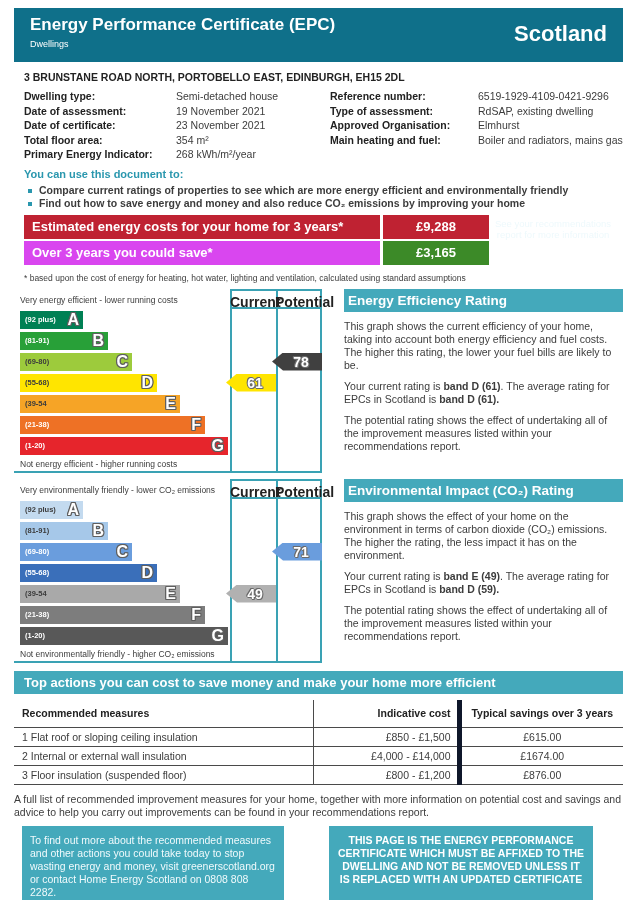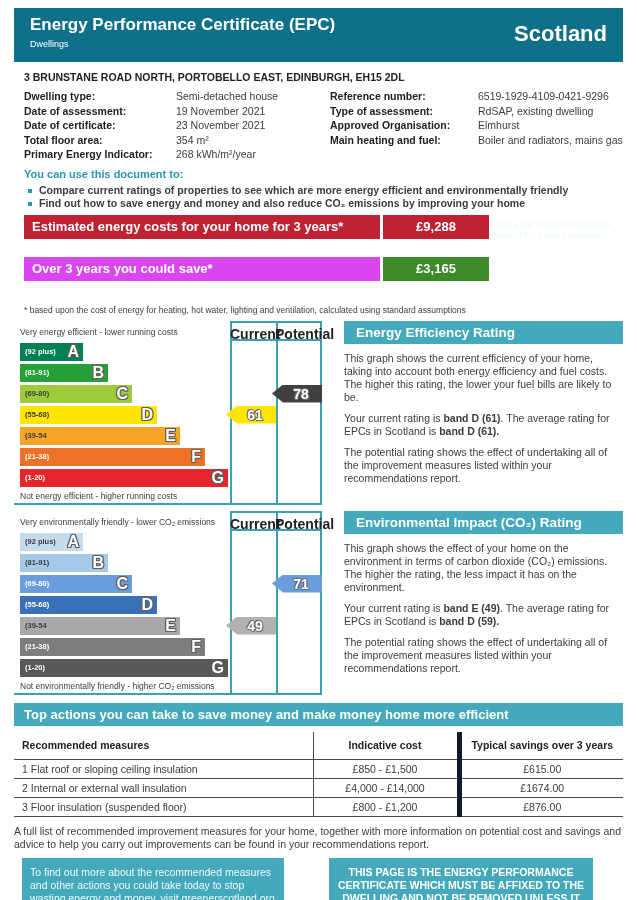--- a/index.html
+++ b/index.html
@@ -27,21 +27,21 @@
   .dvalue{line-height:14.5px;}
 
   .usage-h{margin:6px 0 0 10px;font-size:11px;font-weight:bold;color:var(--teal-text);}
   ul.bullets{list-style:none;margin:4px 0 0 14px;}
   ul.bullets li{display:flex;font-size:10.5px;font-weight:bold;color:#3c3c3c;line-height:13.5px;}
   .bullet-sq{width:4px;height:4px;background:var(--teal-text);margin:5px 7px 0 0;flex:none;}
 
   
   .costs{display:flex;margin:4px 0 0 10px;width:589px;}
   .cost-rows{width:465px;}
-  .cost-row{display:flex;height:24px;margin-bottom:18px;}
+  .cost-row{display:flex;height:24px;margin-bottom:2px;}
   .cost-label{width:356px;color:#fff;font-size:13px;font-weight:bold;padding:4px 0 0 8px;}
   .cost-value{width:106px;margin-left:3px;color:#fff;font-size:13px;font-weight:bold;text-align:center;padding-top:4px;}
   .cost-note{width:120px;margin-left:4px;height:50px;color:#eef9fc;font-size:9.5px;text-align:center;padding-top:3px;line-height:11px;}
   .footnote{margin:6px 0 0 10px;font-size:8.5px;color:#3c3c3c;}
 
   
   .section{display:flex;margin-top:6px;}
   .chart{position:relative;width:322px;height:184px;flex:none;}
   .vline{position:absolute;top:0;bottom:2px;width:2px;background:var(--chart-border);}
   .v1{left:216px;} .v2{left:262px;} .v3{left:306px;}
@@ -60,31 +60,31 @@
     text-shadow:-1px 0 0 #5f5f5f,1px 0 0 #5f5f5f,0 -1px 0 #5f5f5f,0 1px 0 #5f5f5f,-1px -1px 0 #5f5f5f,1px -1px 0 #5f5f5f,-1px 1px 0 #5f5f5f,1px 1px 0 #5f5f5f;}
   .arrow{position:absolute;width:50px;height:18px;clip-path:polygon(0 50%,11px 0,100% 0,100% 100%,11px 100%);
     display:flex;align-items:center;justify-content:center;padding-left:8px;
     font-size:14px;font-weight:bold;color:#fff;
     text-shadow:-1px 0 0 #6b6b6b,1px 0 0 #6b6b6b,0 -1px 0 #6b6b6b,0 1px 0 #6b6b6b,-1px -1px 0 #6b6b6b,1px 1px 0 #6b6b6b;}
   .arrow.cur{left:212px;} .arrow.pot{left:258px;}
   .epc .arrow.cur{top:85px;} .epc .arrow.pot{top:64px;}
   .co2 .arrow.cur{top:106px;} .co2 .arrow.pot{top:64px;}
 
   .panel{margin-left:8px;width:279px;}
-  .panel-h{height:23px;line-height:23px;background:var(--light-teal);color:#fff;font-size:13.5px;font-weight:bold;padding-left:12px;}
+  .panel-h{height:23px;line-height:23px;background:var(--light-teal);color:#fff;font-size:13.5px;font-weight:bold;padding-left:4px;}
   .panel p{font-size:10.5px;line-height:13px;margin-top:8px;}
 
   
   .actions-h{margin-top:8px;height:23px;line-height:23px;background:var(--light-teal);color:#fff;font-size:13px;font-weight:bold;padding-left:10px;}
   table.measures{margin-top:6px;width:609px;border-collapse:collapse;font-size:10.5px;}
   table.measures th{font-weight:bold;color:#222;height:28px;}
   table.measures td{height:19px;}
   table.measures th,table.measures td{border-bottom:1px solid #4a4a4a;padding:2px 6px;}
   table.measures .c1{width:299px;text-align:left;padding-left:8px;}
-  table.measures .c2{width:146px;text-align:center;border-left:1px solid #4a4a4a;margin-top:40px;}
+  table.measures .c2{width:146px;text-align:right;border-left:1px solid #4a4a4a;margin-top:40px;}
   table.measures .c3{width:164px;text-align:center;border-left:5px solid #0f172a;}
   .measures-note{margin-top:8px;font-size:10.5px;line-height:13px;}
 
   .boxes{display:flex;margin:7px 0 0 8px;}
   .box{background:var(--light-teal);padding:8px;font-size:10.5px;line-height:13px;min-height:64px;}
   .box.left{width:262px;color:#f0fafc;}
   .box.right{width:264px;margin-left:45px;color:#fff;font-weight:bold;text-align:center;}
 </style>
 </head>
 <body>
@@ -286,21 +286,21 @@
         </div>
     </div>
     <div class="panel">
       <div class="panel-h">Environmental Impact (CO₂) Rating</div>
       <p>This graph shows the effect of your home on the environment in terms of carbon dioxide (CO₂) emissions. The higher the rating, the less impact it has on the environment.</p>
       <p><span>Your current rating is </span><b>band E (49)</b><span>. The average rating for EPCs in Scotland is </span><b>band D (59).</b></p>
       <p>The potential rating shows the effect of undertaking all of the improvement measures listed within your recommendations report.</p>
     </div>
   </div>
 
-  <div class="actions-h">Top actions you can take to save money and make money home more efficient</div>
+  <div class="actions-h">Top actions you can cost to save money and make your home more efficient</div>
 
   <table class="measures">
     <tbody>
         <tr>
       <th class="c1">Recommended measures</th>
       <th class="c2">Indicative cost</th>
       <th class="c3">Typical savings over 3 years</th>
     </tr>
     <tr>
       <td class="c1">1 Flat roof or sloping ceiling insulation</td>

